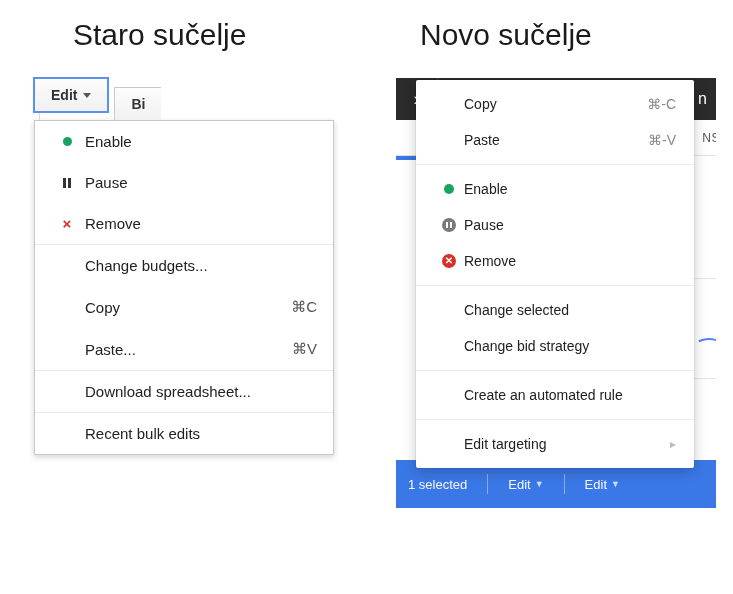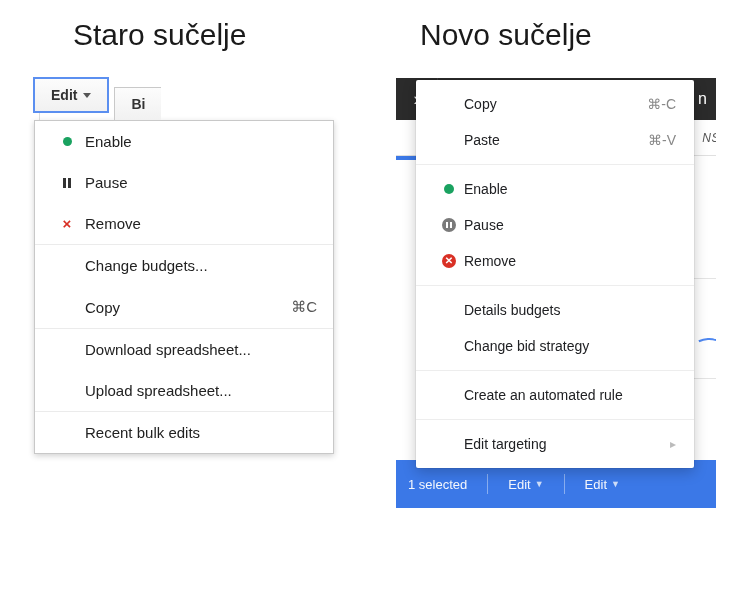--- a/index.html
+++ b/index.html
@@ -151,21 +151,21 @@
     padding-left:4px;
   }
   .tabs-row {
     height: 36px;
     background:#fff;
     border-bottom:1px solid #e0e0e0;
     display:flex;justify-content:flex-end;align-items:center;
     font-size:12px;color:#555;letter-spacing:0.5px;
     padding-right:0;
   }
-  .tabs-row span { margin-right: -4px; font-style: italic; }
+  .tabs-row span { margin-right: -4px; }
   .blue-wedge {
     position:absolute;
     left:0; width:28px;
     top:78px; height:4px;
     background:#3b78e7;
   }
   .new-footer {
     position:absolute;
     left:0;right:0;bottom:0;
     height:48px;
@@ -288,28 +288,29 @@
     <div class="old-div"></div>
     <div class="old-item">
       <span class="spacer-icon"></span>
       <span>Change budgets...</span>
     </div>
     <div class="old-item">
       <span class="spacer-icon"></span>
       <span>Copy</span>
       <span class="shortcut">⌘C</span>
     </div>
+    <div class="old-item">
+      <span class="spacer-icon"></span>
+      <span>Paste...</span>
+      <span class="shortcut">⌘V</span>
+    </div>
     <div class="old-div"></div>
     <div class="old-item">
       <span class="spacer-icon"></span>
       <span>Download spreadsheet...</span>
-    </div>
-    <div class="old-item">
-      <span class="spacer-icon"></span>
-      <span>Upload spreadsheet...</span>
     </div>
     <div class="old-div"></div>
     <div class="old-item">
       <span class="spacer-icon"></span>
       <span>Recent bulk edits</span>
     </div>
   </div>
 </div>
 
 <div class="new-panel">
@@ -375,21 +376,21 @@
       <span>Pause</span>
     </div>
     <div class="new-item icon-row">
       <span class="nicon">
           <span class="dot-remove">✕</span>
         </span>
       <span>Remove</span>
     </div>
     <div class="new-div"></div>
     <div class="new-item">
-      <span>Details budgets</span>
+      <span>Change selected</span>
     </div>
     <div class="new-item">
       <span>Change bid strategy</span>
     </div>
     <div class="new-div"></div>
     <div class="new-item">
       <span>Create an automated rule</span>
     </div>
     <div class="new-div"></div>
     <div class="new-item">

